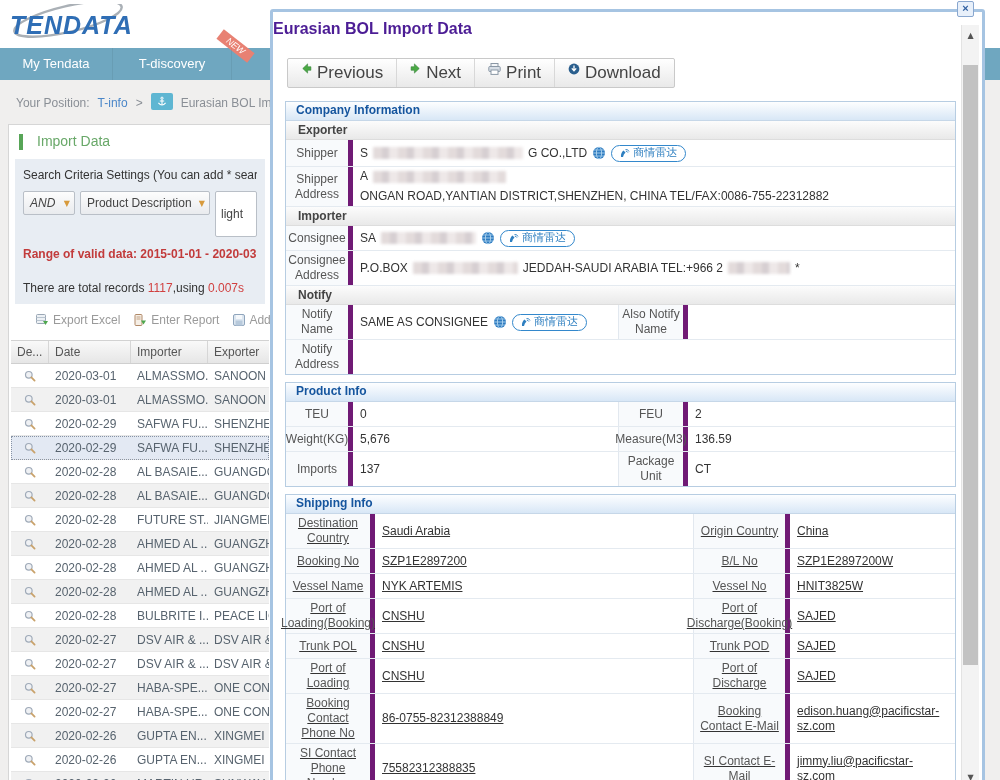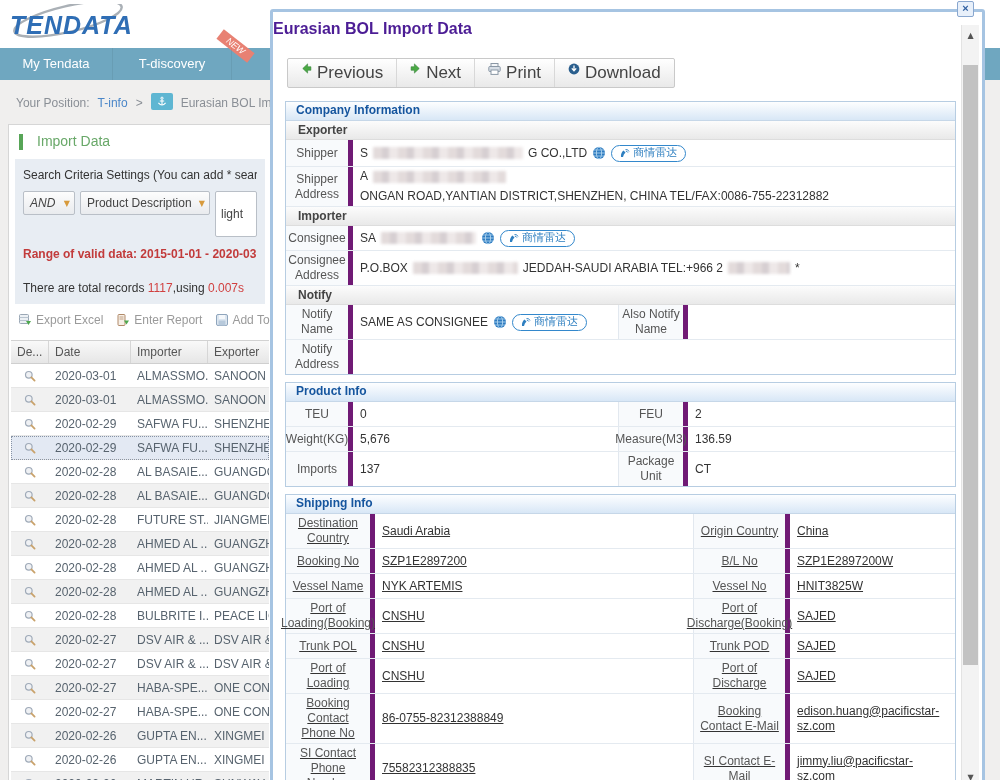--- a/index.html
+++ b/index.html
@@ -29,21 +29,21 @@
   .fakesel{height:22px;background:linear-gradient(#FDFDFD,#E9EBEE);border:1px solid #B9BFC7;border-radius:2px;
            display:flex;align-items:center;justify-content:space-between;padding:0 4px 0 6px;color:#444;cursor:pointer;}
   .fakesel .chev{color:#D79A3C;font-size:8px;font-family:"DejaVu Sans",sans-serif;margin-left:4px;}
   .sel-and{width:50px;font-style:italic;}
   .sel-field{width:148px;}
   .kw-input{flex:1;height:20px;border:1px solid #B9BFC7;border-radius:2px;padding:12px 5px;font-size:12px;color:#444;
             font-family:Liberation Sans, sans-serif;min-width:30px;}
   .range-line{margin-top:10px;color:#C23B3B;font-weight:bold;white-space:nowrap;overflow:hidden;}
   .records-line{margin-top:20px;color:#333;white-space:nowrap;}
   .records-line .red{color:#D14040;}
-  .list-toolbar{height:24px;display:flex;align-items:center;color:#9A9A9A;padding-left:3px;white-space:nowrap;overflow:hidden;}
+  .list-toolbar{height:24px;display:flex;align-items:center;color:#9A9A9A;padding-left:20px;white-space:nowrap;overflow:hidden;}
   .lt-item{display:inline-flex;align-items:center;gap:4px;cursor:pointer;padding:0 7px;}
   .lt-sep{width:1px;height:14px;background:#D8D8D8;}
   .grid{margin:8px 2px;}
   .grid-head{display:grid;grid-template-columns:38px 82px 77px 1fr;height:22px;
              background:linear-gradient(#F9F9F9,#E6E6E6);border-top:1px solid #D2D2D2;border-bottom:1px solid #CFCFCF;
              color:#555;align-items:center;}
   .grid-head span{padding-left:6px;border-right:1px solid #D6D6D6;height:100%;display:flex;align-items:center;overflow:hidden;white-space:nowrap;}
   .grid-head span:last-child{border-right:none;}
   .trow{display:grid;grid-template-columns:38px 82px 77px 1fr;height:23px;align-items:center;
         border-bottom:1px solid #E6E6E6;color:#57636E;cursor:pointer;}

